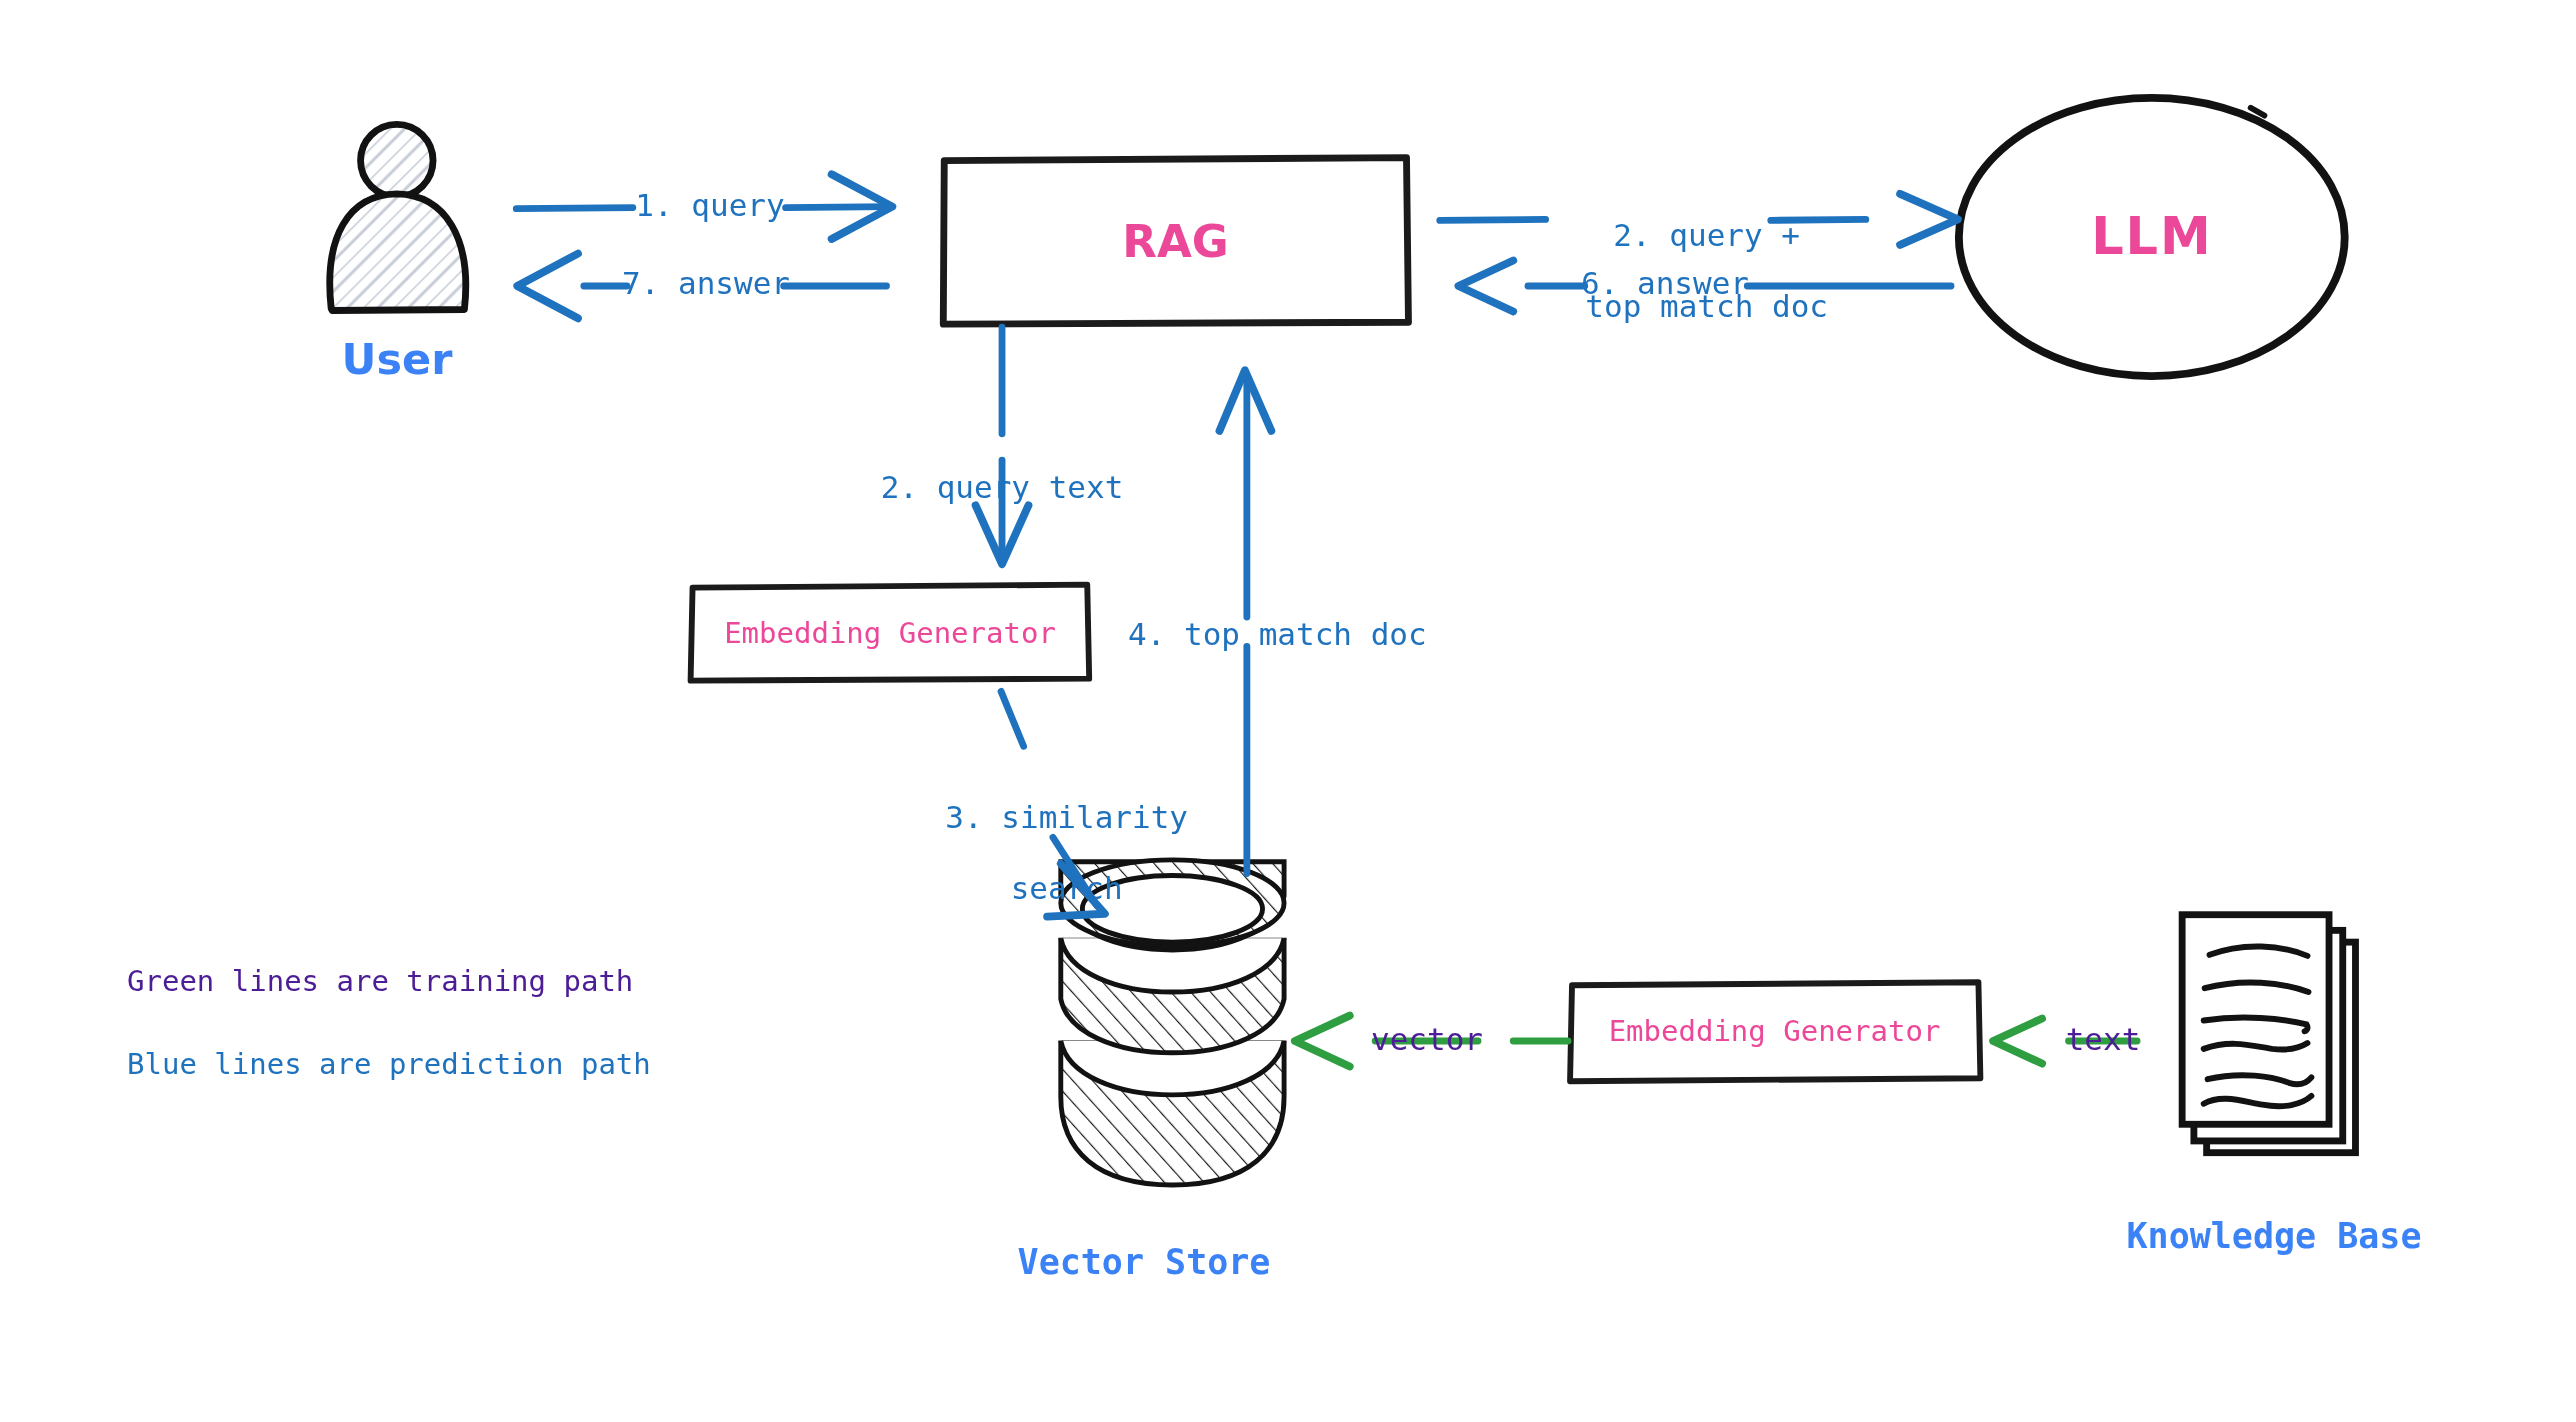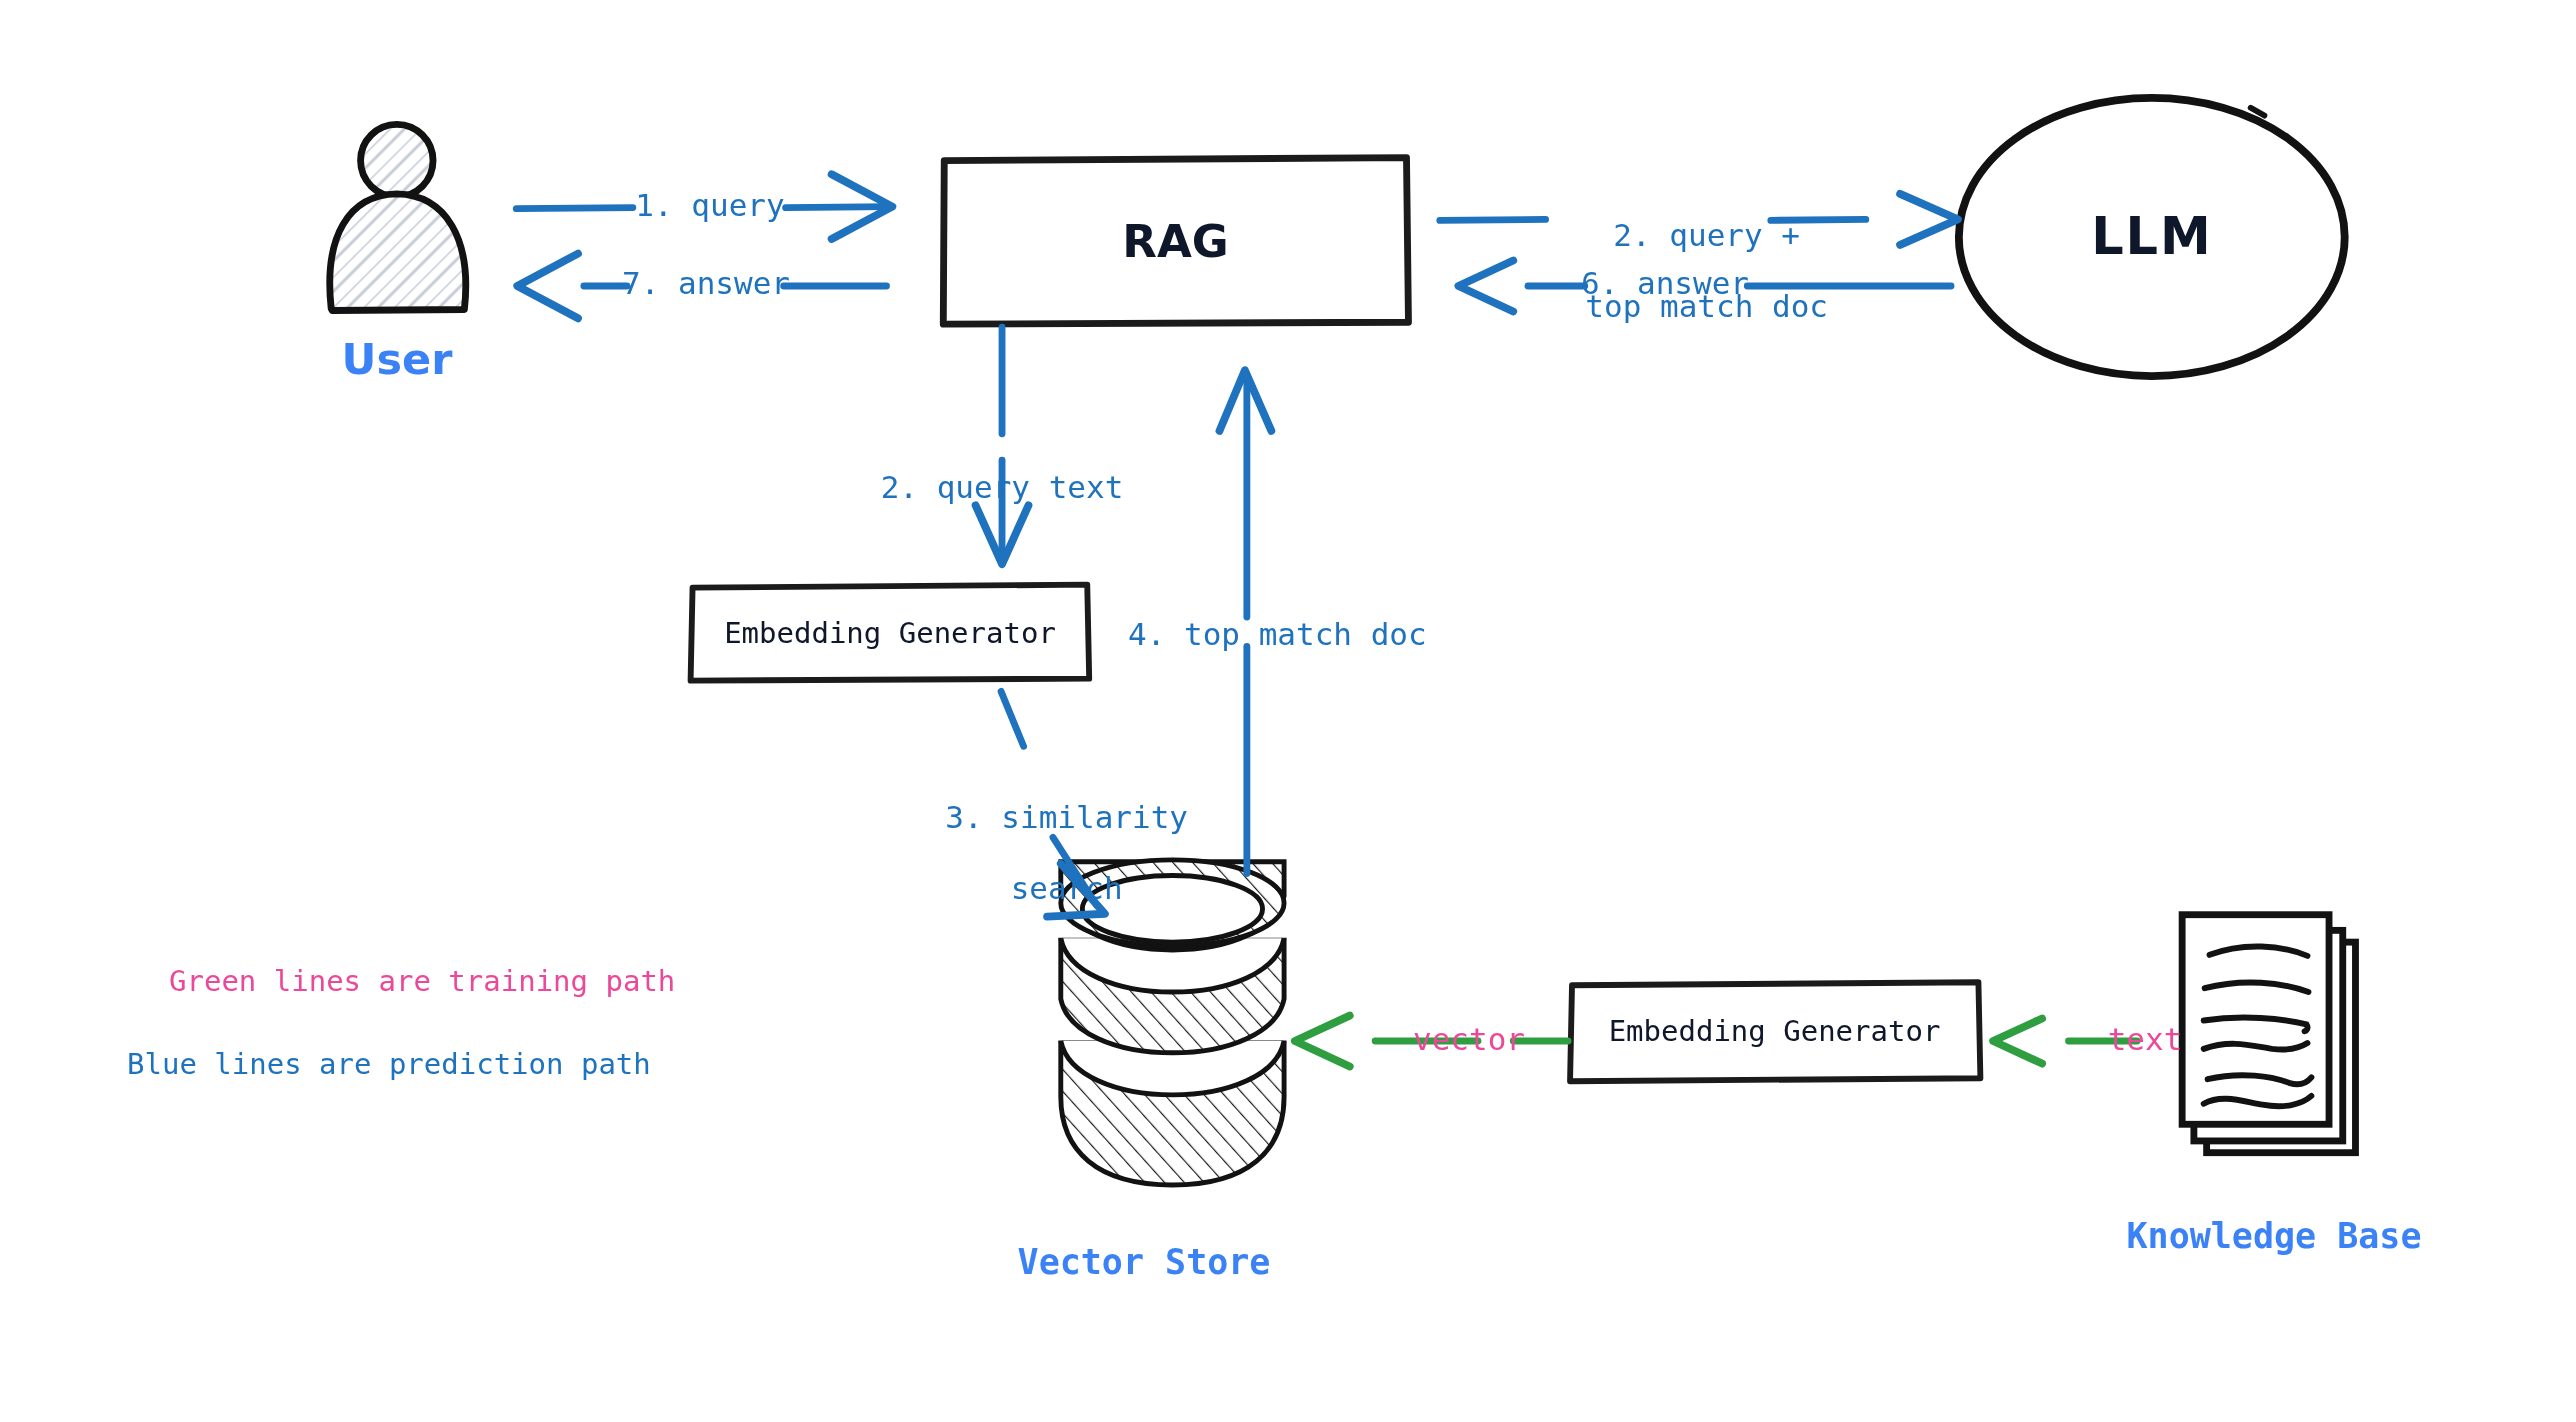--- a/index.html
+++ b/index.html
@@ -17,32 +17,32 @@
     user-select:none;
   }
   .flow-label{
     position:absolute;
     font-family:"DejaVu Sans Mono", monospace;
     white-space:pre;
     user-select:none;
     line-height:1.15;
   }
   .blue{color:#1f72bd;}
-  .green{color:#ec4899;margin-left:42px;}
+  .green{color:#4c1d95;}
   .legend{
     position:absolute;
     font-family:"DejaVu Sans Mono", monospace;
     font-size:29px;
     white-space:nowrap;
     user-select:none;
   }
   .box-text{
     position:absolute;
     display:flex;align-items:center;justify-content:center;
-    color:#0f172a;
+    color:#ec4899;
     font-family:"DejaVu Sans Mono", monospace;
     user-select:none;
     text-align:right;
   }
   .sans{font-family:"DejaVu Sans", sans-serif;}
   .center{transform:translateX(-50%);text-align:center;}
 </style>
 </head>
 <body>
 

